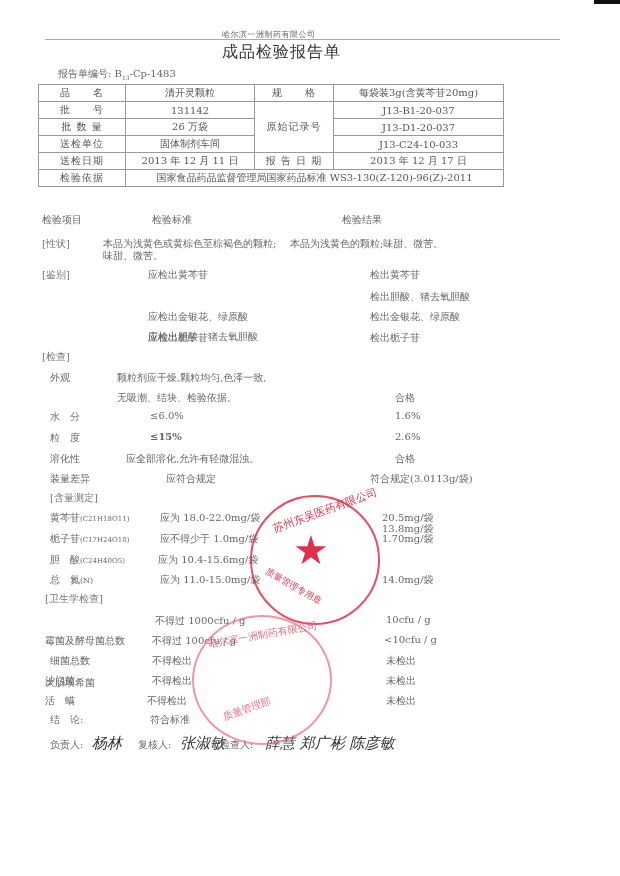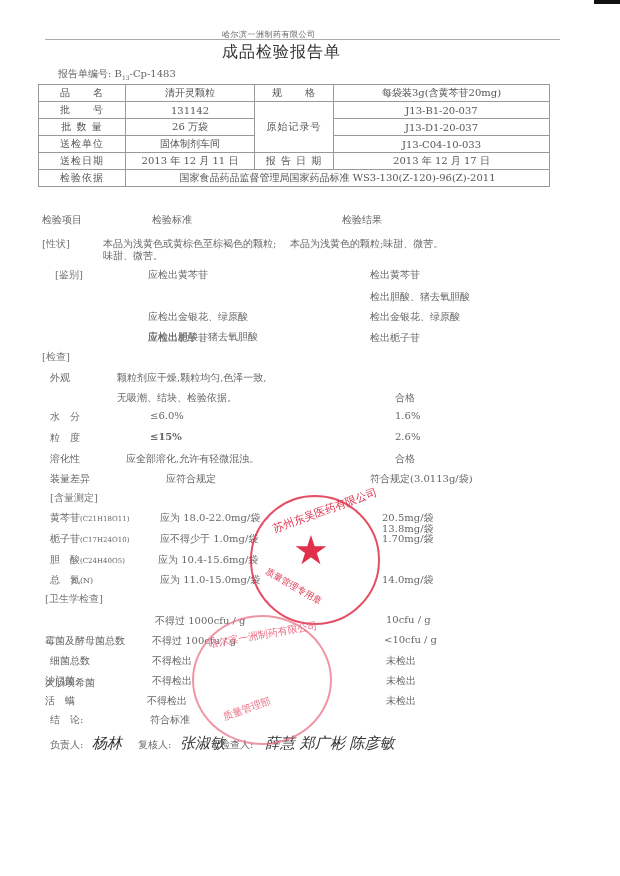--- a/index.html
+++ b/index.html
@@ -7,21 +7,21 @@
     width: 620px; height: 876px; background: #ffffff; position: relative; overflow: hidden;
     font-family: "DejaVu Serif", "Liberation Serif", serif; color: #555;
   }
   .abs { position: absolute; white-space: nowrap; }
   .company { left: 222px; top: 29px; font-size: 8px; color: #666; letter-spacing: 0.5px; }
   .hr { left: 45px; top: 39px; width: 515px; height: 1px; background: #aaa; }
   .title { left: 222px; top: 42px; font-size: 16px; color: #333; font-family: "DejaVu Sans", "Liberation Sans", sans-serif; letter-spacing: 1px; }
   .report-no { left: 58px; top: 67px; font-size: 10px; color: #666; }
   .report-no sub { font-size: 6px; }
 
-  table.info { position: absolute; left: 38px; top: 84px; width: 512px; border-collapse: collapse; font-size: 10px; color: #555; }
+  table.info { position: absolute; left: 38px; top: 84px; width: 466px; border-collapse: collapse; font-size: 10px; color: #555; }
   table.info td { border: 1px solid #999; height: 16px; padding: 0 4px; text-align: center; }
   table.info td.lbl { width: 78px; letter-spacing: 1px; }
   table.info td.val { width: 120px; }
   table.info td.lbl2 { width: 70px; letter-spacing: 1px; }
   table.info { border: 1.5px solid #777; }
 
   .txt { font-size: 10px; color: #666; }
   .sec { font-size: 10px; color: #777; }
 
   .stamp { position: absolute; border-radius: 50%; border: 2px solid #e0304a; opacity: 0.85; }
@@ -61,21 +61,21 @@
     <td>J13-B1-20-037</td>
   </tr>
   <tr>
     <td class="lbl">批 数 量</td>
     <td class="val">26 万袋</td>
     <td>J13-D1-20-037</td>
   </tr>
   <tr>
     <td class="lbl">送检单位</td>
     <td class="val">固体制剂车间</td>
-    <td>J13-C04-10-033</td>
+    <td>J13-C24-10-033</td>
   </tr>
   <tr>
     <td class="lbl">送检日期</td>
     <td class="val">2013 年 12 月 11 日</td>
     <td class="lbl2">报 告 日 期</td>
     <td>2013 年 12 月 17 日</td>
   </tr>
   <tr>
     <td class="lbl">检验依据</td>
     <td colspan="3">国家食品药品监督管理局国家药品标准 WS3-130(Z-120)-96(Z)-2011</td>
@@ -85,21 +85,21 @@
 
 <div class="abs txt" style="left:42px;top:213px;">检验项目</div>
 <div class="abs txt" style="left:152px;top:213px;">检验标准</div>
 <div class="abs txt" style="left:342px;top:213px;">检验结果</div>
 
 <div class="abs sec" style="left:42px;top:237px;">[性状]</div>
 <div class="abs txt" style="left:103px;top:237px;">本品为浅黄色或黄棕色至棕褐色的颗粒;</div>
 <div class="abs txt" style="left:103px;top:249px;">味甜、微苦。</div>
 <div class="abs txt" style="left:290px;top:237px;">本品为浅黄色的颗粒;味甜、微苦。</div>
 
-<div class="abs sec" style="left:42px;top:268px;margin-left:13px;">[鉴别]</div>
+<div class="abs sec" style="left:42px;top:268px;">[鉴别]</div>
 <div class="abs txt" style="left:148px;top:268px;">应检出黄芩苷</div>
 <div class="abs txt" style="left:370px;top:268px;">检出黄芩苷</div>
 <div class="abs txt" style="left:148px;top:290px;margin-top:40px;">应检出胆酸、猪去氧胆酸</div>
 <div class="abs txt" style="left:370px;top:290px;">检出胆酸、猪去氧胆酸</div>
 <div class="abs txt" style="left:148px;top:310px;">应检出金银花、绿原酸</div>
 <div class="abs txt" style="left:370px;top:310px;">检出金银花、绿原酸</div>
 <div class="abs txt" style="left:148px;top:331px;">应检出栀子苷</div>
 <div class="abs txt" style="left:370px;top:331px;">检出栀子苷</div>
 
 <div class="abs sec" style="left:42px;top:350px;">[检查]</div>

